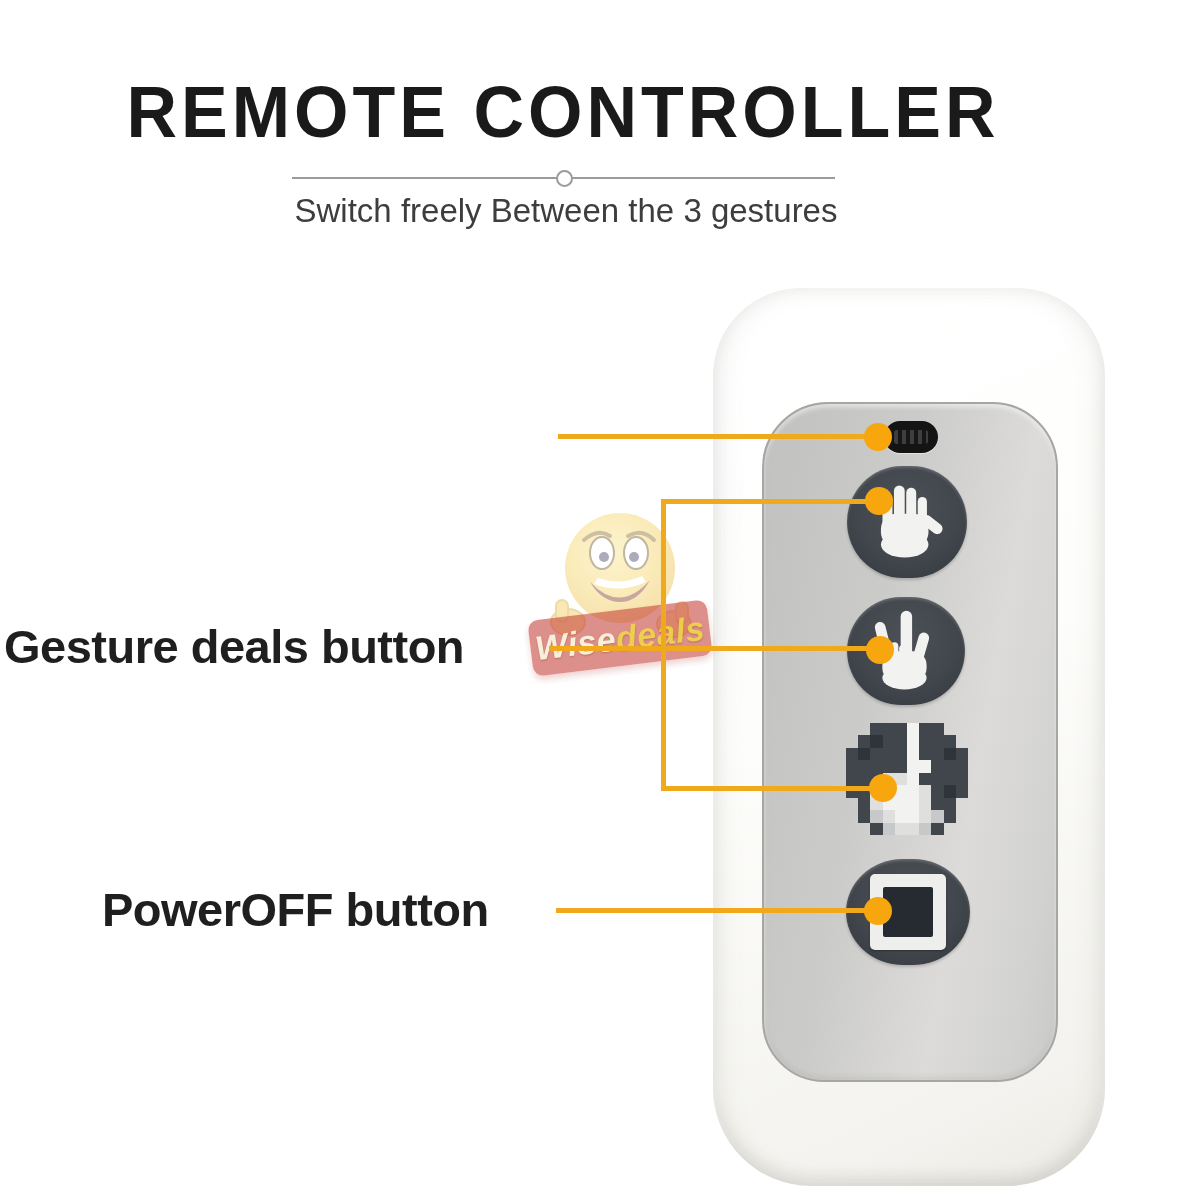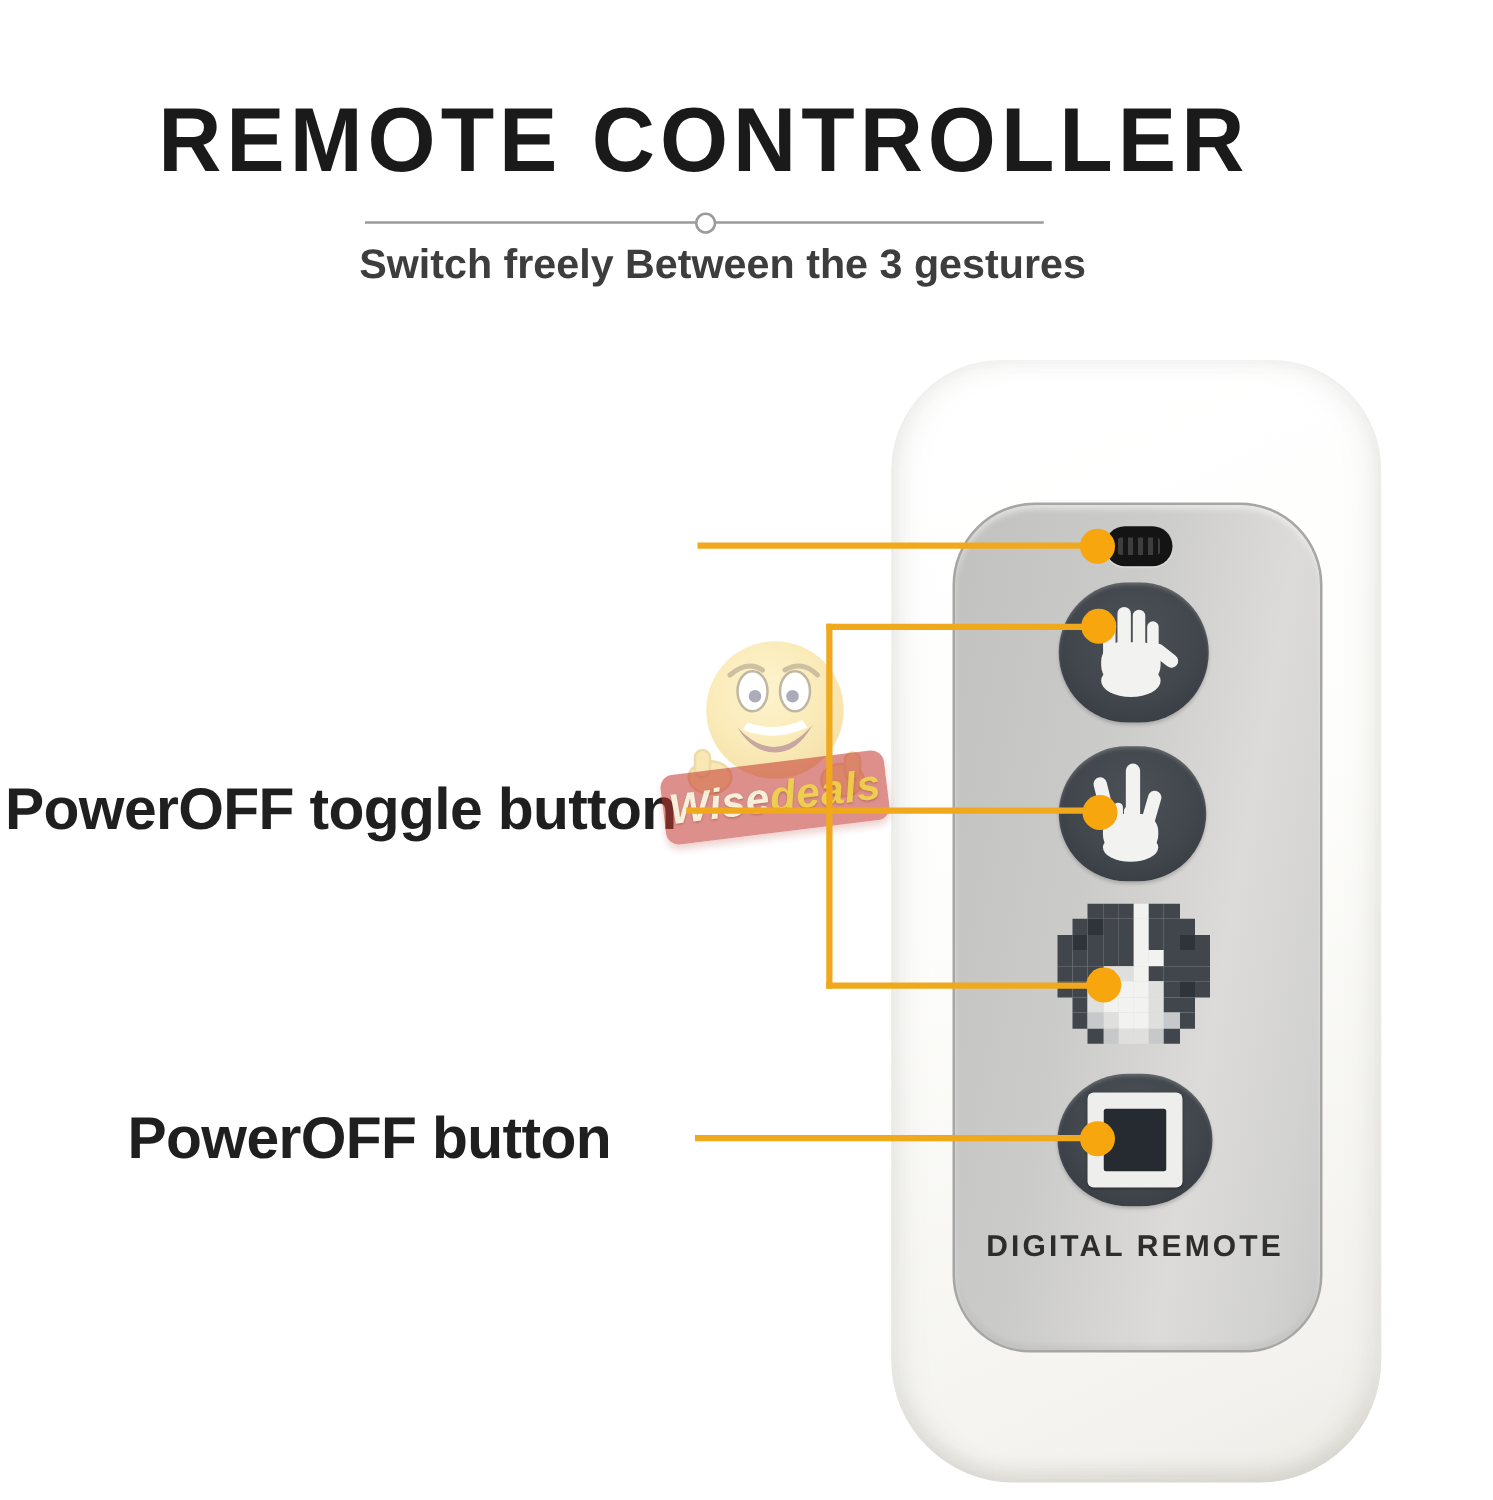--- a/index.html
+++ b/index.html
@@ -7,21 +7,21 @@
          font-family:"Liberation Sans","DejaVu Sans",sans-serif;}
 
   
   .title{position:absolute;left:0;top:70px;width:1126px;text-align:center;
          font-size:70px;font-weight:800;letter-spacing:4px;color:#1a1a1a;
          transform:scaleY(1.04);transform-origin:top center;white-space:nowrap;}
   .divider{position:absolute;left:292px;top:177px;width:543px;height:2px;background:#9b9b9b;}
   .divider-orn{position:absolute;left:556px;top:170px;width:13px;height:13px;background:#ffffff;
          border:2px solid #9b9b9b;border-radius:50%;}
   .subtitle{position:absolute;left:0;top:192px;width:1132px;text-align:center;
-         font-size:33px;font-weight:700;color:#3d3d3d;white-space:nowrap;padding-left:12px;}
+         font-size:33px;font-weight:400;color:#3d3d3d;white-space:nowrap;}
 
   
   .callout{position:absolute;font-size:47px;font-weight:700;color:#1f1f1f;
            letter-spacing:-0.5px;white-space:nowrap;line-height:52px;}
   .lab-signal{left:100px;top:410px;}
   .lab-gesture{left:4px;top:621px;}
   .lab-power{left:102px;top:884px;text-align:right;}
 
   
   .remote-body{position:absolute;left:713px;top:288px;width:392px;height:898px;
@@ -242,21 +242,20 @@
       <div style="background: transparent;"></div>
       <div style="background: transparent;"></div>
     </div>
 
   <div class="dev-btn btn-power">
     <span class="pwr-outer">
       <span class="pwr-inner"></span>
     </span>
   </div>
 
-  <div class="brand brand1">DIGITAL REMOTE</div>
 
   <div class="watermark">
     <svg class="wm-face" width="160" height="140" viewBox="0 0 160 140">
       <defs>
         <radialGradient id="wmface" cx="42%" cy="35%" r="70%">
           <stop offset="0%" stop-color="#fbe58a"></stop>
           <stop offset="60%" stop-color="#f4cf57"></stop>
           <stop offset="100%" stop-color="#e9b535"></stop>
         </radialGradient>
       </defs>
@@ -274,21 +273,21 @@
         <rect x="14" y="94" width="12" height="22" rx="6"></rect>
         <ellipse cx="132" cy="118" rx="17" ry="13"></ellipse>
         <rect x="134" y="96" width="12" height="22" rx="6"></rect>
       </g>
     </svg>
     <div class="wm-banner">
       <span class="wm-text"><span class="wm-wise">Wise</span><span class="wm-deals">deals</span></span>
     </div>
   </div>
 
-  <div class="callout lab-gesture">PowerOFF toggle button</div>
+  <div class="callout lab-gesture">Gesture deals button</div>
   <div class="callout lab-power">PowerOFF button</div>
 
   <div class="oline l-signal"></div>
   <div class="odot d-signal"></div>
 
   <div class="oline l-gesture"></div>
   <div class="odot d-gesture"></div>
 
   <div class="ovline br-vert"></div>
   <div class="oline br-top"></div>

